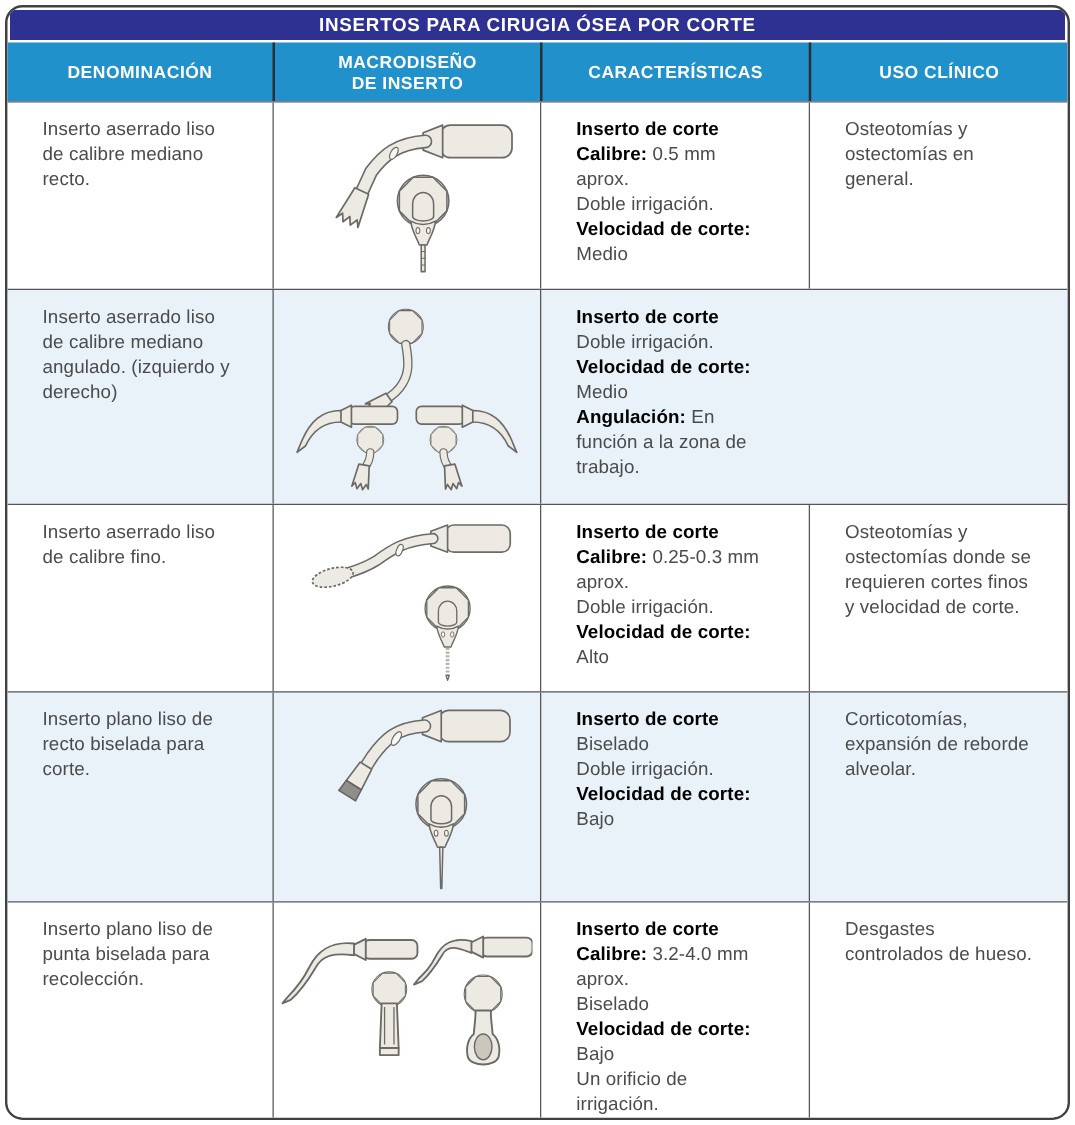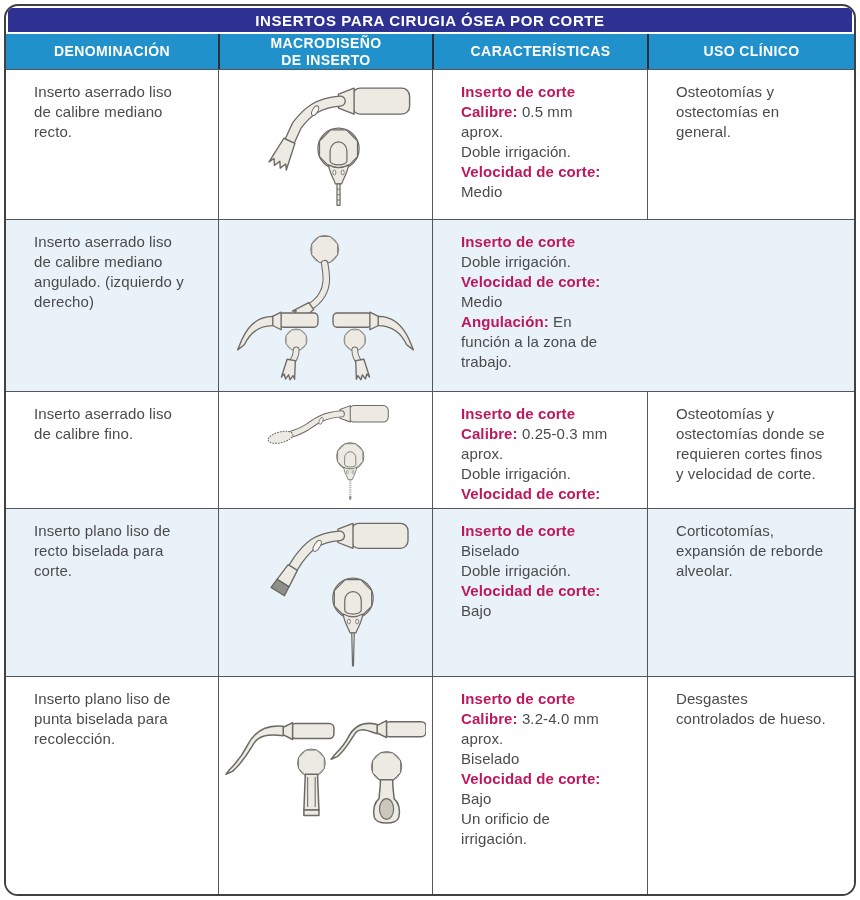--- a/index.html
+++ b/index.html
@@ -26,21 +26,21 @@
     color:#ffffff;
     font-weight:bold;
     font-size:15px;
     letter-spacing:.6px;
     display:flex;
     align-items:center;
     justify-content:center;
   }
   .header-row{
     flex:none;
-    height:35px;
+    height:47px;
     background:#2191cb;
     display:grid;
     grid-template-columns:212px 214px 215px 1fr;
   }
   .hcell{
     color:#ffffff;
     font-weight:bold;
     font-size:14px;
     line-height:17px;
     letter-spacing:.4px;
@@ -55,29 +55,29 @@
   .body-rows{flex:1;display:flex;flex-direction:column;}
   .body-row{
     display:grid;
     grid-template-columns:212px 214px 215px 1fr;
     border-top:1.5px solid #55565a;
     background:#ffffff;
   }
   .body-row.alt{background:#e9f1f9;}
   .body-row:nth-of-type(1){height:150px;}
   .body-row:nth-of-type(2){height:172px;}
-  .body-row:nth-of-type(3){height:117px;}
+  .body-row:nth-of-type(3){height:150px;}
   .body-row:nth-of-type(4){height:168px;}
   .body-row:nth-of-type(5){flex:1;}
 
   .cell{padding:12px 28px;font-size:15px;line-height:20px;color:#4b4b4b;letter-spacing:.1px;overflow:hidden;}
   .cell + .cell{border-left:1.5px solid #55565a;}
   .cell.illus{padding:6px;display:flex;align-items:center;justify-content:center;}
   .cell.illus svg{width:100%;height:100%;display:block;}
-  .cell .line b{color:#be185d;font-weight:bold;}
+  .cell .line b{color:#000000;font-weight:bold;}
 
   
   svg .p{fill:#edeae3;stroke:#6b6a66;stroke-width:1.6;stroke-linejoin:round;}
   svg .pd{fill:#8f8e89;stroke:#63625e;stroke-width:1.4;stroke-linejoin:round;}
   svg .pd2{fill:#cbc7bd;stroke:#6b6a66;stroke-width:1.2;}
   svg .h{fill:#f8f7f4;stroke:#6b6a66;stroke-width:1.1;}
   svg .t{fill:none;stroke:#6b6a66;stroke-linecap:round;}
   svg .ti{fill:none;stroke:#edeae3;stroke-linecap:round;}
   svg .s{stroke:#6b6a66;stroke-width:1.1;fill:none;}
   svg .sd{fill:none;stroke:#b7b4ab;stroke-width:4.5;stroke-dasharray:2.5 2;}

